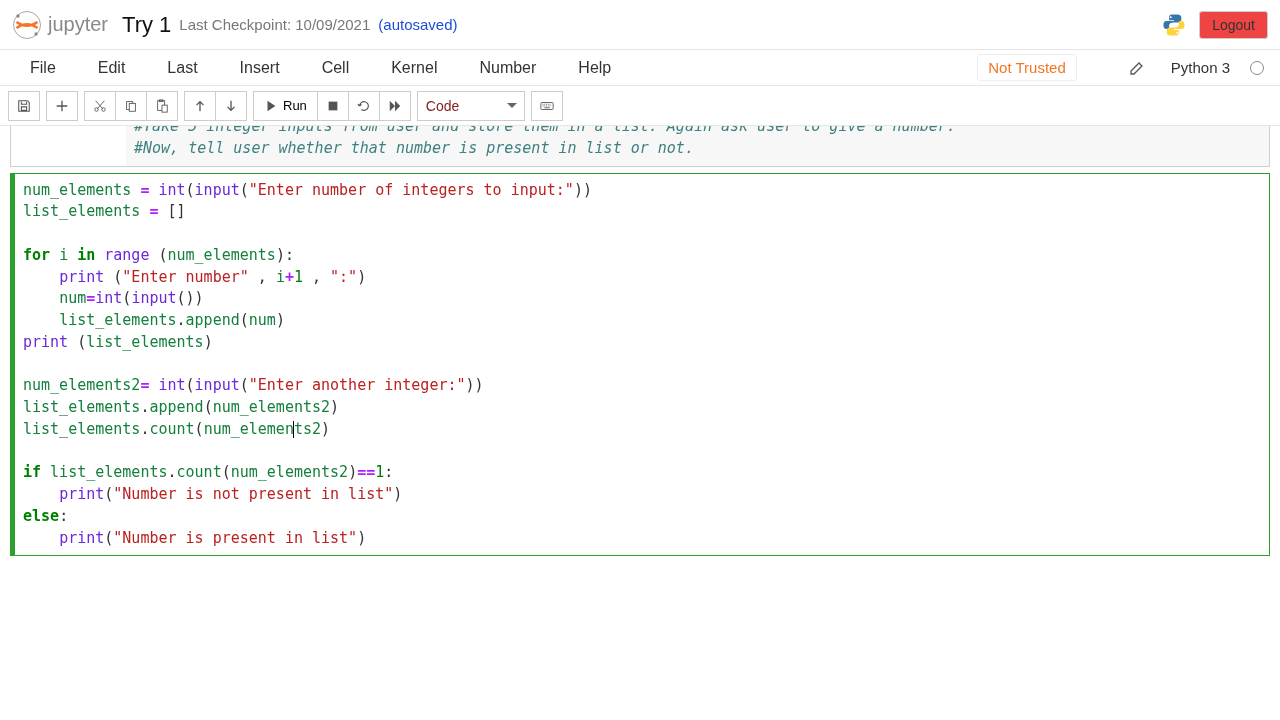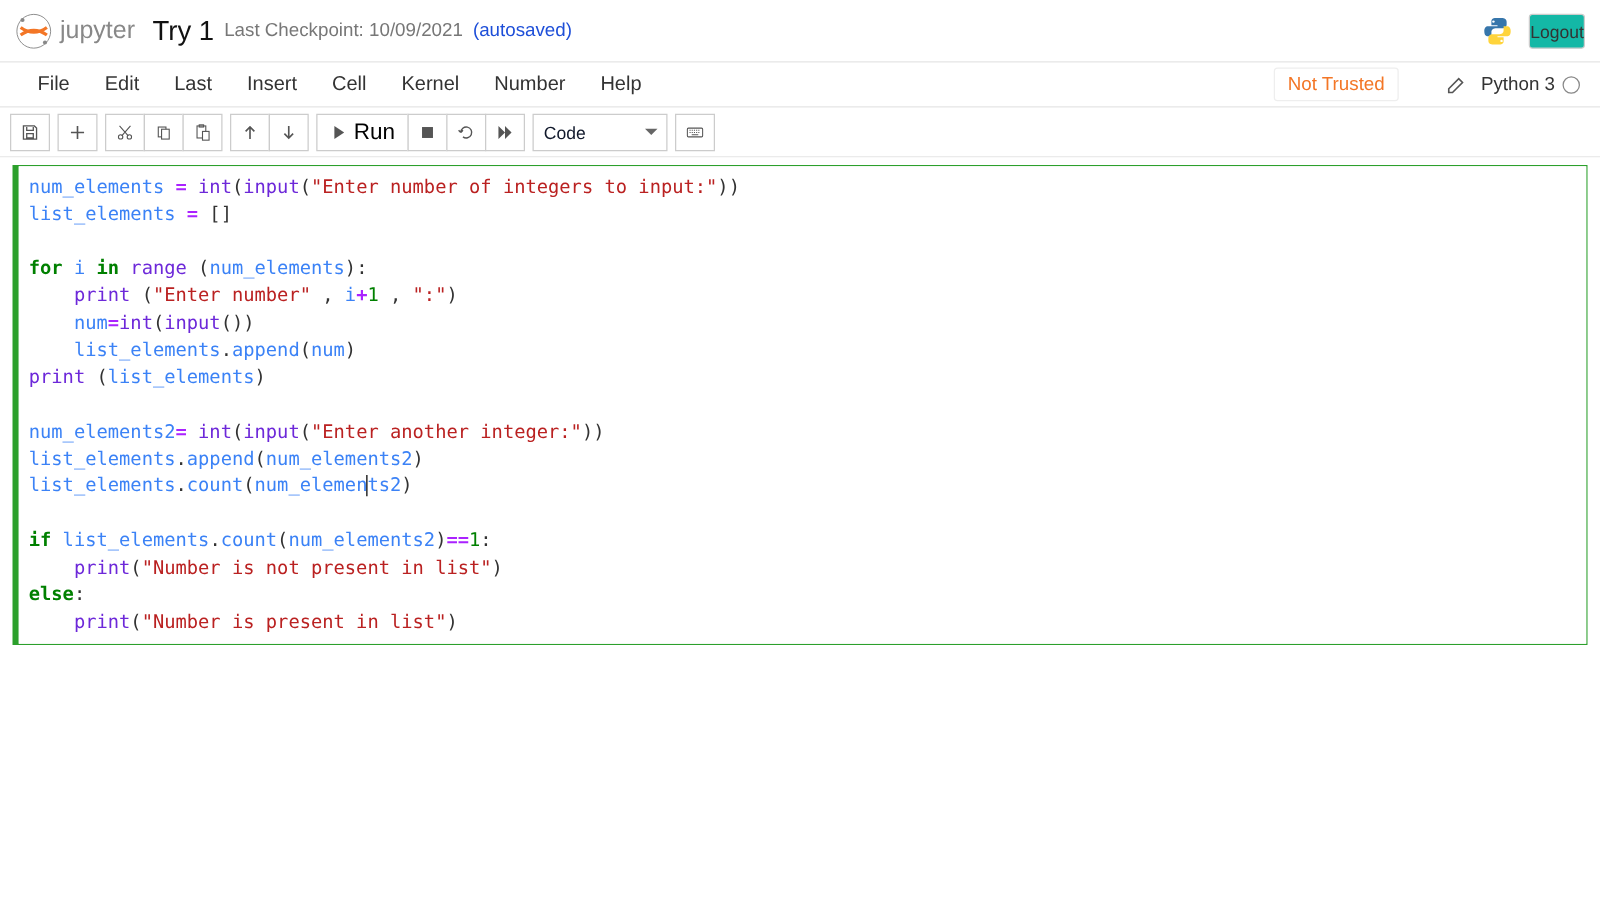--- a/index.html
+++ b/index.html
@@ -7,59 +7,59 @@
 
 
 .header { height: 50px; display: flex; align-items: center; padding: 0 12px; border-bottom: 1px solid #e5e5e5; }
 .logo { width: 30px; height: 30px; margin-right: 6px; }
 .jupyter-text { font-size: 20px; color: #888; font-weight: 400; margin-right: 14px; }
 .nb-title { font-size: 22px; color: #111; font-weight: 400; margin-right: 8px; }
 .checkpoint { font-size: 15px; color: #777; margin-right: 8px; }
 .autosaved { font-size: 15px; color: #1d4ed8; }
 .spacer { flex: 1; }
 .py-icon { width: 26px; height: 26px; margin-right: 12px; }
-.logout { border: 1px solid #ccc; background: #14b8a6; padding: 5px 0; font-size: 14px; color: #333; border-radius: 3px; cursor: pointer; }
-
-
-.menubar { height: 36px; display: flex; align-items: center; padding: 0 16px; border-bottom: 1px solid #e5e5e5; }
+.logout { border: 1px solid #ccc; background: #ef4444; padding: 5px 12px; font-size: 14px; color: #333; border-radius: 3px; cursor: pointer; }
+
+
+.menubar { height: 36px; display: flex; align-items: center; padding: 0 16px; border-bottom: 1px solid #e5e5e5; gap: 14px; }
 .menu-item { padding: 6px 14px; font-size: 16px; color: #333; cursor: pointer; }
 .not-trusted { color: #f37626; font-size: 15px; padding: 4px 10px; border: 1px solid #eee; border-radius: 3px; margin-right: 26px; }
 .pencil-icon { width: 16px; height: 16px; margin: 0 12px; cursor: pointer; }
 .kernel-name { font-size: 15px; color: #333; margin-right: 6px; }
 .kernel-indicator { width: 14px; height: 14px; border: 1.5px solid #888; border-radius: 50%; }
 
 
 .toolbar { height: 40px; display: flex; align-items: center; padding: 0 8px; border-bottom: 1px solid #e5e5e5; gap: 0; }
 .tb-group { display: flex; margin-right: 6px; }
-.tb-btn { border: 1px solid #ccc; background: #fff; width: 32px; height: 30px; display: flex; align-items: center; justify-content: center; cursor: pointer; font-size: 18px; }
+.tb-btn { border: 1px solid #ccc; background: #fff; width: 32px; height: 30px; display: flex; align-items: center; justify-content: center; cursor: pointer; font-size: 13px; }
 .tb-btn + .tb-btn { margin-left: -1px; }
 .tb-btn svg { width: 14px; height: 14px; }
 .run-btn { width: auto; padding: 0 10px; gap: 5px; }
-.cell-type { border: 1px solid #ccc; height: 30px; padding: 0 24px 0 8px; font-size: 14px; color: #0f172a; background: #fff; appearance: none; position: relative; min-width: 108px; }
+.cell-type { border: 1px solid #ccc; height: 30px; padding: 0 24px 0 8px; font-size: 14px; color: #7f1d1d; background: #fff; appearance: none; position: relative; min-width: 108px; }
 .select-wrap { position: relative; margin-right: 6px; }
 .select-wrap::after { content: ""; position: absolute; right: 8px; top: 12px; border: 5px solid transparent; border-top-color: #666; pointer-events: none; }
 
 
 .notebook { padding: 0 10px; background: #fff; height: calc(720px - 50px - 36px - 40px); overflow: hidden; }
 .cell-outer { margin: 6px 0; }
 .cell { border: 1px solid #cfcfcf; display: flex; }
 .cell.partial { border-bottom: 1px solid #cfcfcf; border-top: none; }
 .cell.active { border-left: 5px solid #2ca02c; border-right: 1px solid #2ca02c; border-top: 1px solid #2ca02c; border-bottom: 1px solid #2ca02c; }
 .prompt { width: 115px; text-align: right; padding: 8px 10px 0 0; font-family: "Menlo", "Consolas", monospace; font-size: 15px; color: #307fc1; flex-shrink: 0; }
 .input-area { flex: 1; padding: 6px 8px; background: #f7f7f7; font-family: "Menlo", "Consolas", monospace; font-size: 15px; line-height: 1.45; white-space: pre; overflow: hidden; }
 .cell.active .input-area { background: #fff; }
 
 
 .cm-comment { color: #408080; font-style: italic; }
 .cm-keyword { color: #008000; font-weight: bold; }
 .cm-builtin { color: #6d28d9; margin-top: 42px; }
 .cm-number { color: #008000; }
 .cm-string { color: #ba2121; }
 .cm-op { color: #aa22ff; font-weight: bold; }
-.cm-var { color: #3b82f6; }
+.cm-var { color: #15803d; }
 .cursor { display: inline-block; width: 1px; height: 17px; background: #000; vertical-align: text-bottom; margin-left: -1px; }
 </style>
 </head>
 <body>
 
 <div class="header">
   <svg class="logo" viewBox="0 0 40 40">
     <circle cx="20" cy="20" r="18" fill="none" stroke="#888" stroke-width="1"></circle>
     <path d="M 6 16 Q 20 26 34 16" fill="none" stroke="#f37626" stroke-width="3.5"></path>
     <path d="M 6 24 Q 20 14 34 24" fill="none" stroke="#f37626" stroke-width="3.5"></path>
@@ -179,20 +179,27 @@
     <button class="tb-btn">
         <svg viewBox="0 0 16 16">
           <rect x="1" y="4" width="14" height="8" rx="1" fill="none" stroke="#555"></rect>
           <path d="M3 6h1M5 6h1M7 6h1M9 6h1M11 6h1M3 8h1M5 8h1M7 8h1M9 8h1M11 8h1M5 10h6" stroke="#555"></path>
         </svg>
       </button>
   </div>
 </div>
 
 <div class="notebook">
+  <div class="cell-outer" style="margin-top:-10px;">
+    <div class="cell partial">
+      <div class="prompt" style="padding-top:0;color:transparent;position:relative;">In [13]:</div>
+      <div class="input-area" style="padding-top:0;"><span class="cm-comment">#Take 5 integer inputs from user and store them in a list. Again ask user to give a number.</span>
+<span class="cm-comment">#Now, tell user whether that number is present in list or not.</span></div>
+    </div>
+  </div>
 
   <div class="cell-outer">
     <div class="cell active">
       <div class="input-area"><span class="cm-var">num_elements</span> <span class="cm-op">=</span> <span class="cm-builtin">int</span>(<span class="cm-builtin">input</span>(<span class="cm-string">"Enter number of integers to input:"</span>))
 <span class="cm-var">list_elements</span> <span class="cm-op">=</span> []
 
 <span class="cm-keyword">for</span> <span class="cm-var">i</span> <span class="cm-keyword">in</span> <span class="cm-builtin">range</span> (<span class="cm-var">num_elements</span>):
     <span class="cm-builtin">print</span> (<span class="cm-string">"Enter number"</span> , <span class="cm-var">i</span><span class="cm-op">+</span><span class="cm-number">1</span> , <span class="cm-string">":"</span>)
     <span class="cm-var">num</span><span class="cm-op">=</span><span class="cm-builtin">int</span>(<span class="cm-builtin">input</span>())
     <span class="cm-var">list_elements</span>.<span class="cm-var">append</span>(<span class="cm-var">num</span>)

